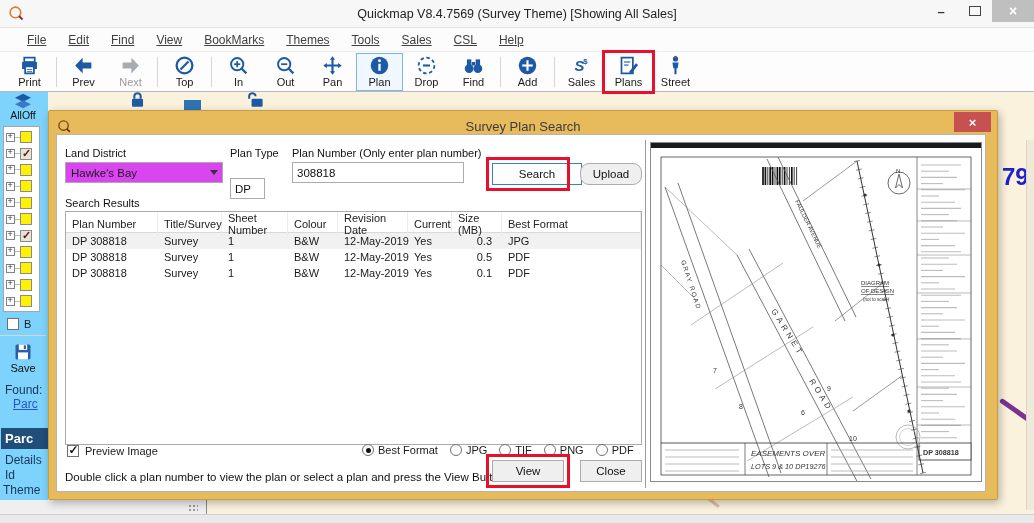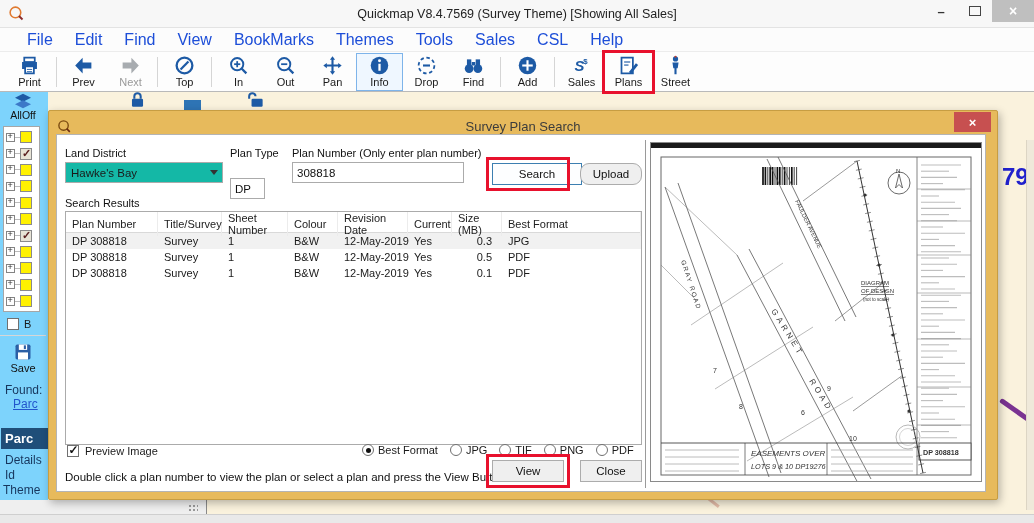--- a/index.html
+++ b/index.html
@@ -15,21 +15,21 @@
   .win-controls { position:absolute; right:0; top:0; height:24px; display:flex; align-items:flex-start; }
   .win-btn { width:34px; height:22px; display:flex; align-items:center; justify-content:center;
              font-size:13px; color:#333; }
   .win-btn.min { font-weight:bold; }
   .max-glyph { width:12px; height:10px; border:1.5px solid #444; }
   .win-btn.close { background:#BFBFBF; color:#fff; width:42px; font-size:14px; font-weight:bold; }
 
   
   .menu-bar { position:absolute; left:0; top:28px; width:1034px; height:24px; background:#FCFCFC;
               display:flex; align-items:center; padding-left:16px; border-bottom:1px solid #ECECEC; }
-  .menu-item { padding:3px 11px; font-size:16px; color:#1d4ed8; }
+  .menu-item { padding:3px 11px; font-size:12px; color:#404040;text-decoration:underline; }
 
   
   .toolbar { position:absolute; left:0; top:52px; width:1034px; height:40px; background:#FDFDFD;
              border-bottom:1px solid #B9B9B9; display:flex; align-items:center; padding-left:6px; }
   .tb-btn { width:47px; height:38px; display:flex; flex-direction:column; align-items:center;
             justify-content:center; gap:1px; position:relative; }
   .tb-btn .lbl { font-size:11px; color:#1a1a1a; line-height:11px; }
   .tb-btn.disabled .lbl { color:#9a9a9a; }
   .tb-btn.selected { background:#EFF7FF; border:1px solid #7EB4EA; }
   .tb-btn.annotated { box-shadow:0 0 0 3px #E8112D; }
@@ -88,21 +88,21 @@
   .dlg-title { position:absolute; width:100%; text-align:center; font-size:13px; color:#3C3C3C; }
   .dlg-close { position:absolute; right:6px; top:1px; width:37px; height:20px; background:#C75050;
                color:#fff; font-size:13px; font-weight:bold; display:flex; align-items:center;
                justify-content:center; }
   .dlg-body { position:absolute; left:7px; top:23px; width:930px; height:358px; background:#fff;
               border:1px solid #B4B4B4; }
 
   .fld-label { position:absolute; font-size:11px; color:#111; }
   .text-input { position:absolute; height:21px; border:1px solid #ABABAB; background:#fff; font-size:11.5px;
                 font-family:"Liberation Sans", sans-serif; padding:0 4px; color:#111; }
-  .combo { position:absolute; height:21px; border:1px solid #ABABAB; background:#14b8a6; display:flex;
+  .combo { position:absolute; height:21px; border:1px solid #ABABAB; background:#d946ef; display:flex;
            align-items:center; }
   .combo .val { flex:1; padding-left:5px; font-size:11.5px; }
   .combo .arrow-zone { width:17px; height:100%; display:flex; align-items:center; justify-content:center; }
   .caret { width:0; height:0; border-left:4px solid transparent; border-right:4px solid transparent;
            border-top:5px solid #333; }
   .btn { position:absolute; height:22px; background:#EFEFEF; border:1px solid #ACACAC; font-size:11.5px;
          font-family:"Liberation Sans", sans-serif; color:#111; text-align:center; line-height:20px; }
   .btn.primary { background:#FDFEFF; border:1px solid #3C7FB1; }
   .red-box { position:absolute; border:3px solid #E8112D; background:transparent; z-index:5; }
 
@@ -225,21 +225,21 @@
           <path d="M12 1.5 L15 5.5 H13.2 V10.8 H18.5 V9 L22.5 12 L18.5 15 V13.2 H13.2 V18.5 H15 L12 22.5 L9 18.5 H10.8 V13.2 H5.5 V15 L1.5 12 L5.5 9 V10.8 H10.8 V5.5 H9 Z" fill="#1D5AA5"></path>
         </svg>
         <span class="lbl">Pan</span>
       </div>
       <div class="tb-btn selected">
         <svg width="21" height="21" viewBox="0 0 24 24">
           <circle cx="12" cy="12" r="10" fill="#1D5AA5"></circle>
           <rect x="10.7" y="10" width="2.6" height="8" fill="#fff"></rect>
           <circle cx="12" cy="6.6" r="1.7" fill="#fff"></circle>
         </svg>
-        <span class="lbl">Info</span>
+        <span class="lbl">Plan</span>
       </div>
       <div class="tb-btn">
         <svg width="21" height="21" viewBox="0 0 24 24">
           <circle cx="12" cy="12" r="9" fill="none" stroke="#1D5AA5" stroke-width="2" stroke-dasharray="4 3"></circle>
           <line x1="8" y1="12" x2="16" y2="12" stroke="#1D5AA5" stroke-width="2.4"></line>
         </svg>
         <span class="lbl">Drop</span>
       </div>
       <div class="tb-btn">
         <svg width="21" height="21" viewBox="0 0 24 24">

